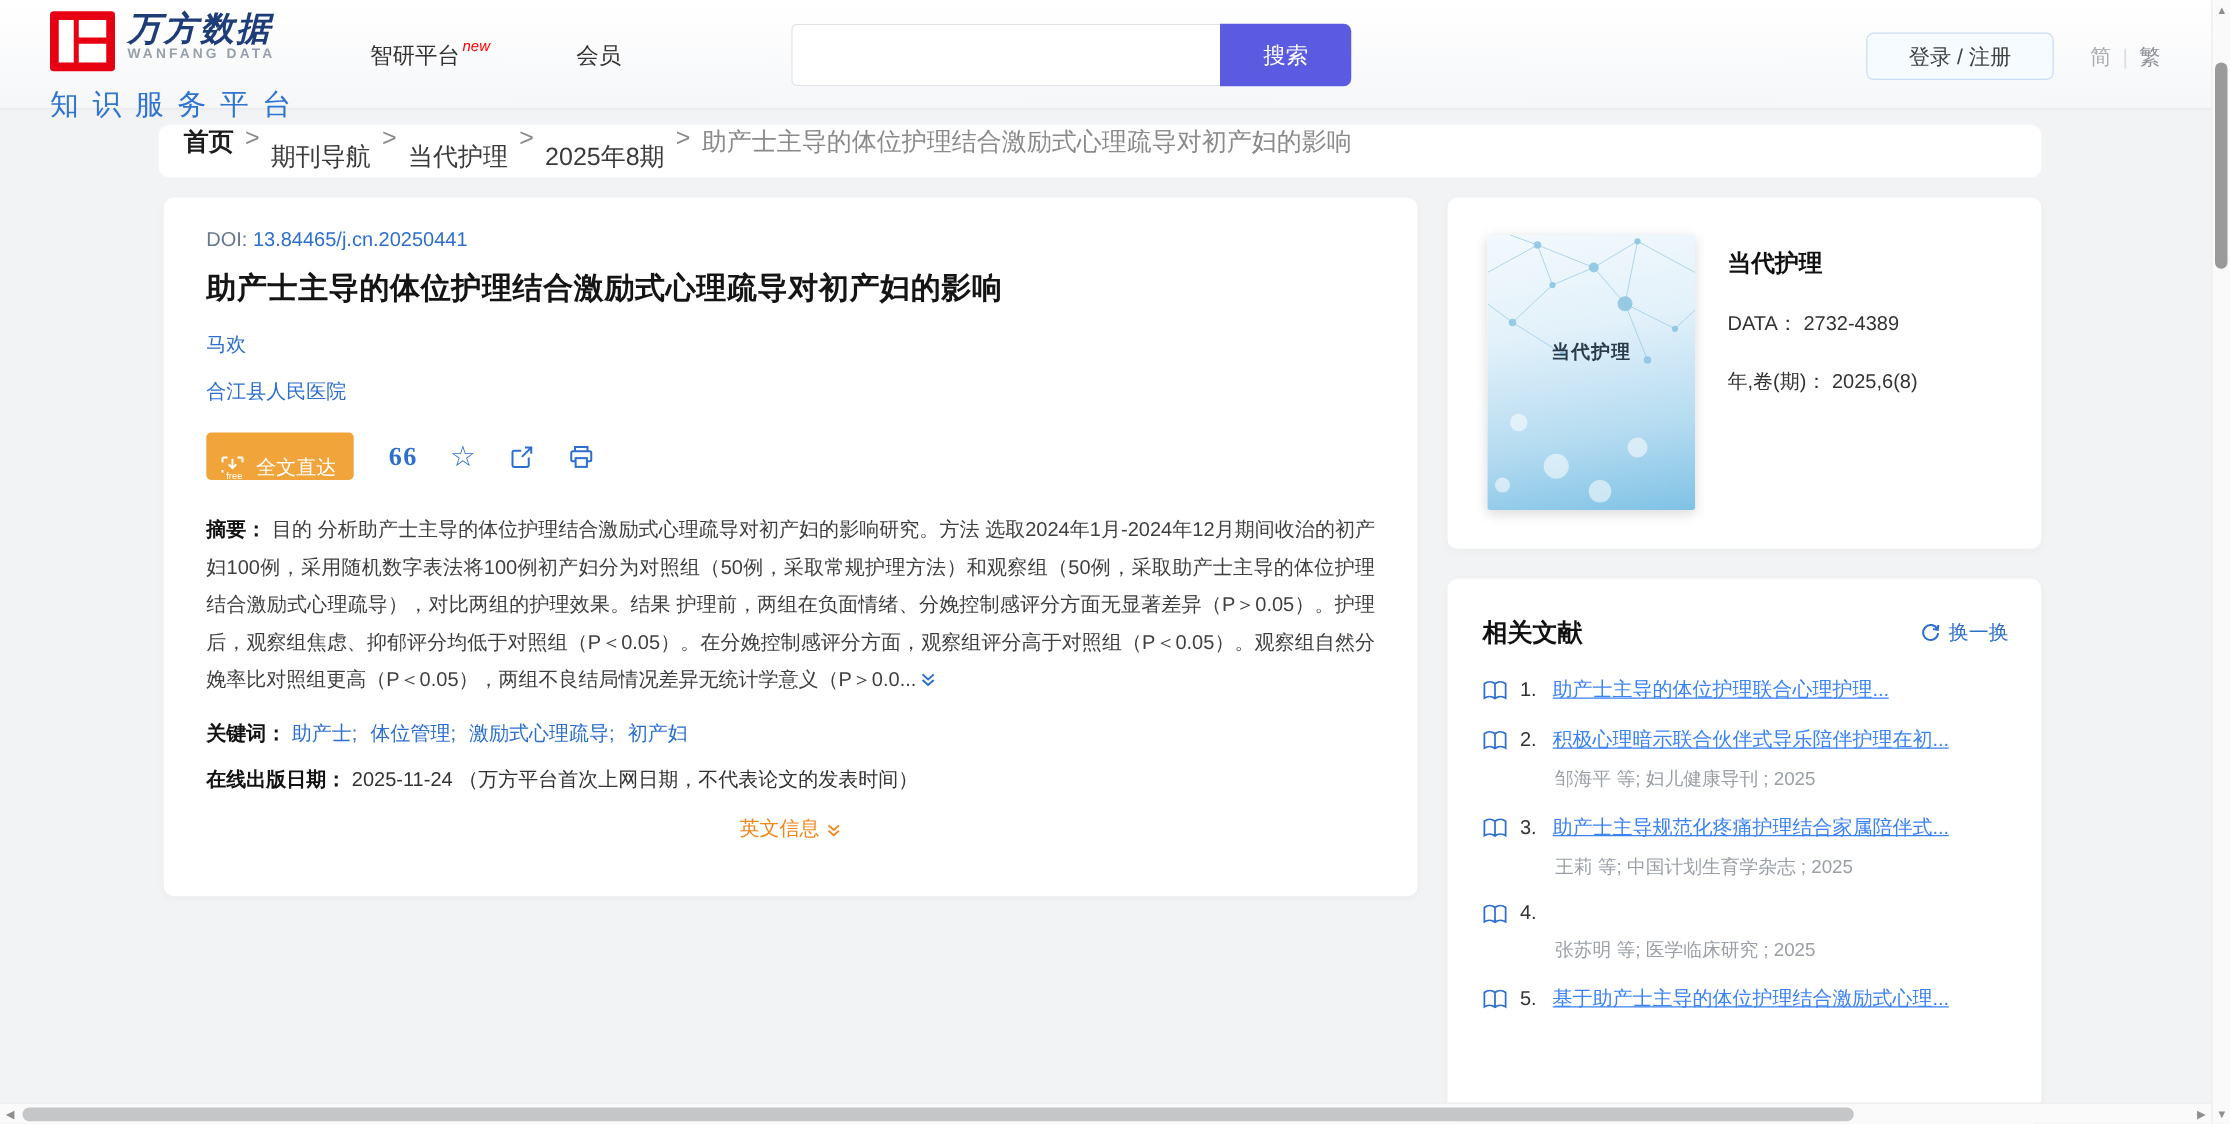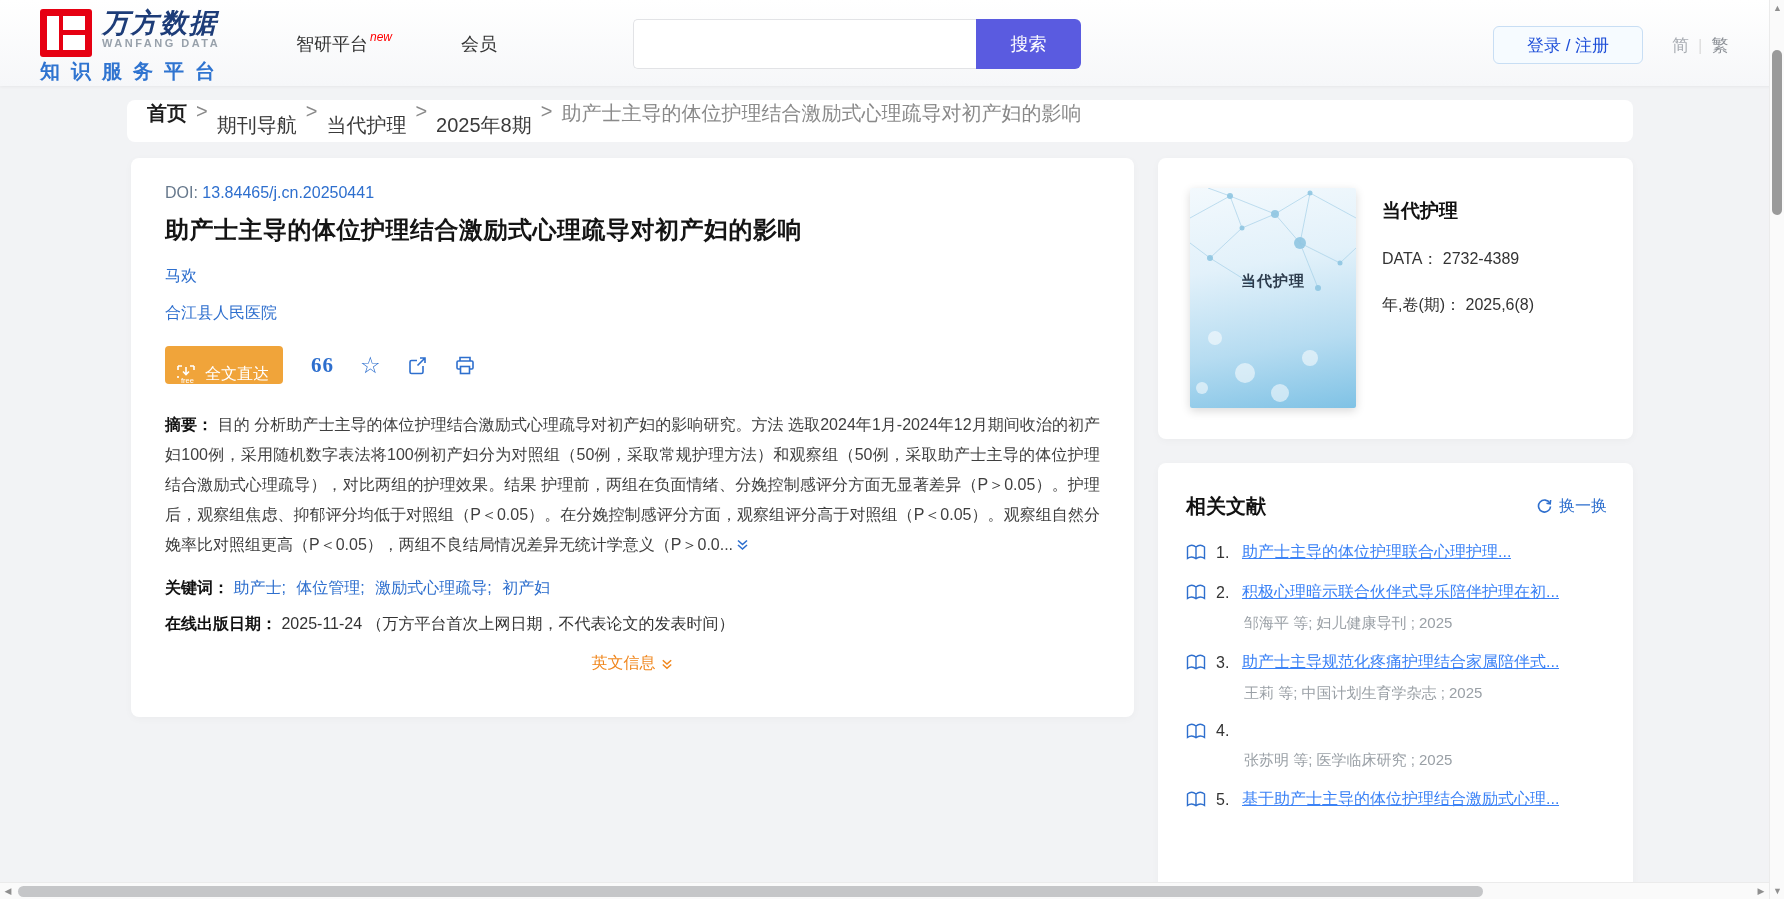--- a/index.html
+++ b/index.html
@@ -16,27 +16,27 @@
   }
   .logo { position:absolute; left:40px; top:9px; cursor:pointer; }
   .logo-row { display:flex; align-items:flex-start; }
   .logo-icon { width:52px; height:48px; background:#e60012; position:relative; border-radius:3px; }
   .logo-icon .w1 { position:absolute; left:7px; top:7px; width:12px; height:34px; background:#fff; }
   .logo-icon .w2 { position:absolute; left:23px; top:7px; width:22px; height:14px; background:#fff; }
   .logo-icon .w3 { position:absolute; left:23px; top:26px; width:22px; height:15px; background:#fff; }
   .logo-text { margin-left:10px; }
   .logo-cn { font-size:27px; font-weight:bold; color:#1d3c78; letter-spacing:2px; font-style:italic; line-height:28px; }
   .logo-en { font-size:11px; font-weight:bold; color:#98a1ab; letter-spacing:2.5px; }
-  .logo-tagline { margin-top:1px; font-size:20px; font-weight:bold; color:#2f74d0; letter-spacing:11px; }
+  .logo-tagline { margin-top:11px; font-size:23px; font-weight:normal; color:#2f74d0; letter-spacing:11px; }
   .nav-item { position:absolute; top:32px; font-size:18px; color:#333; cursor:pointer; }
   .nav-item .new-badge { color:#f00; font-size:12px; position:relative; top:-9px; left:2px; font-style:italic; }
   .searchbar { position:absolute; left:633px; top:19px; display:flex; }
   .search-input { width:343px; height:50px; border:1px solid #e2e3e6; border-right:none; border-radius:5px 0 0 5px; background:#fff; outline:none; font-size:16px; padding:0 14px; }
   .search-btn { width:105px; height:50px; background:#5a5be0; color:#fff; font-size:18px; border:none; border-radius:0 6px 6px 0; cursor:pointer; }
-  .login-btn { position:absolute; left:1493px; top:26px; width:150px; height:38px; background:#f6fbff; border:1px solid #c8def4; border-radius:6px; color:#1d4ed8; font-size:17px; display:flex; align-items:center; justify-content:center; cursor:pointer; }
+  .login-btn { position:absolute; left:1493px; top:26px; width:150px; height:38px; background:#f6fbff; border:1px solid #c8def4; border-radius:6px; color:#404040; font-size:17px; display:flex; align-items:center; justify-content:center; cursor:pointer; }
   .lang { position:absolute; left:1672px; top:34px; font-size:17px; color:#a9adb3; display:flex; align-items:center; }
   .lang .sep { margin:0 9px; color:#ddd; }
   .lang span { cursor:pointer; }
   .lang .trad { color:#8e9298; }
   
   .breadcrumb {
     position:absolute; left:127px; top:100px; width:1506px; height:42px;
     background:#fff; border-radius:8px; display:flex; 
     padding:0 20px; font-size:20px; white-space:nowrap; overflow:hidden;
   }

